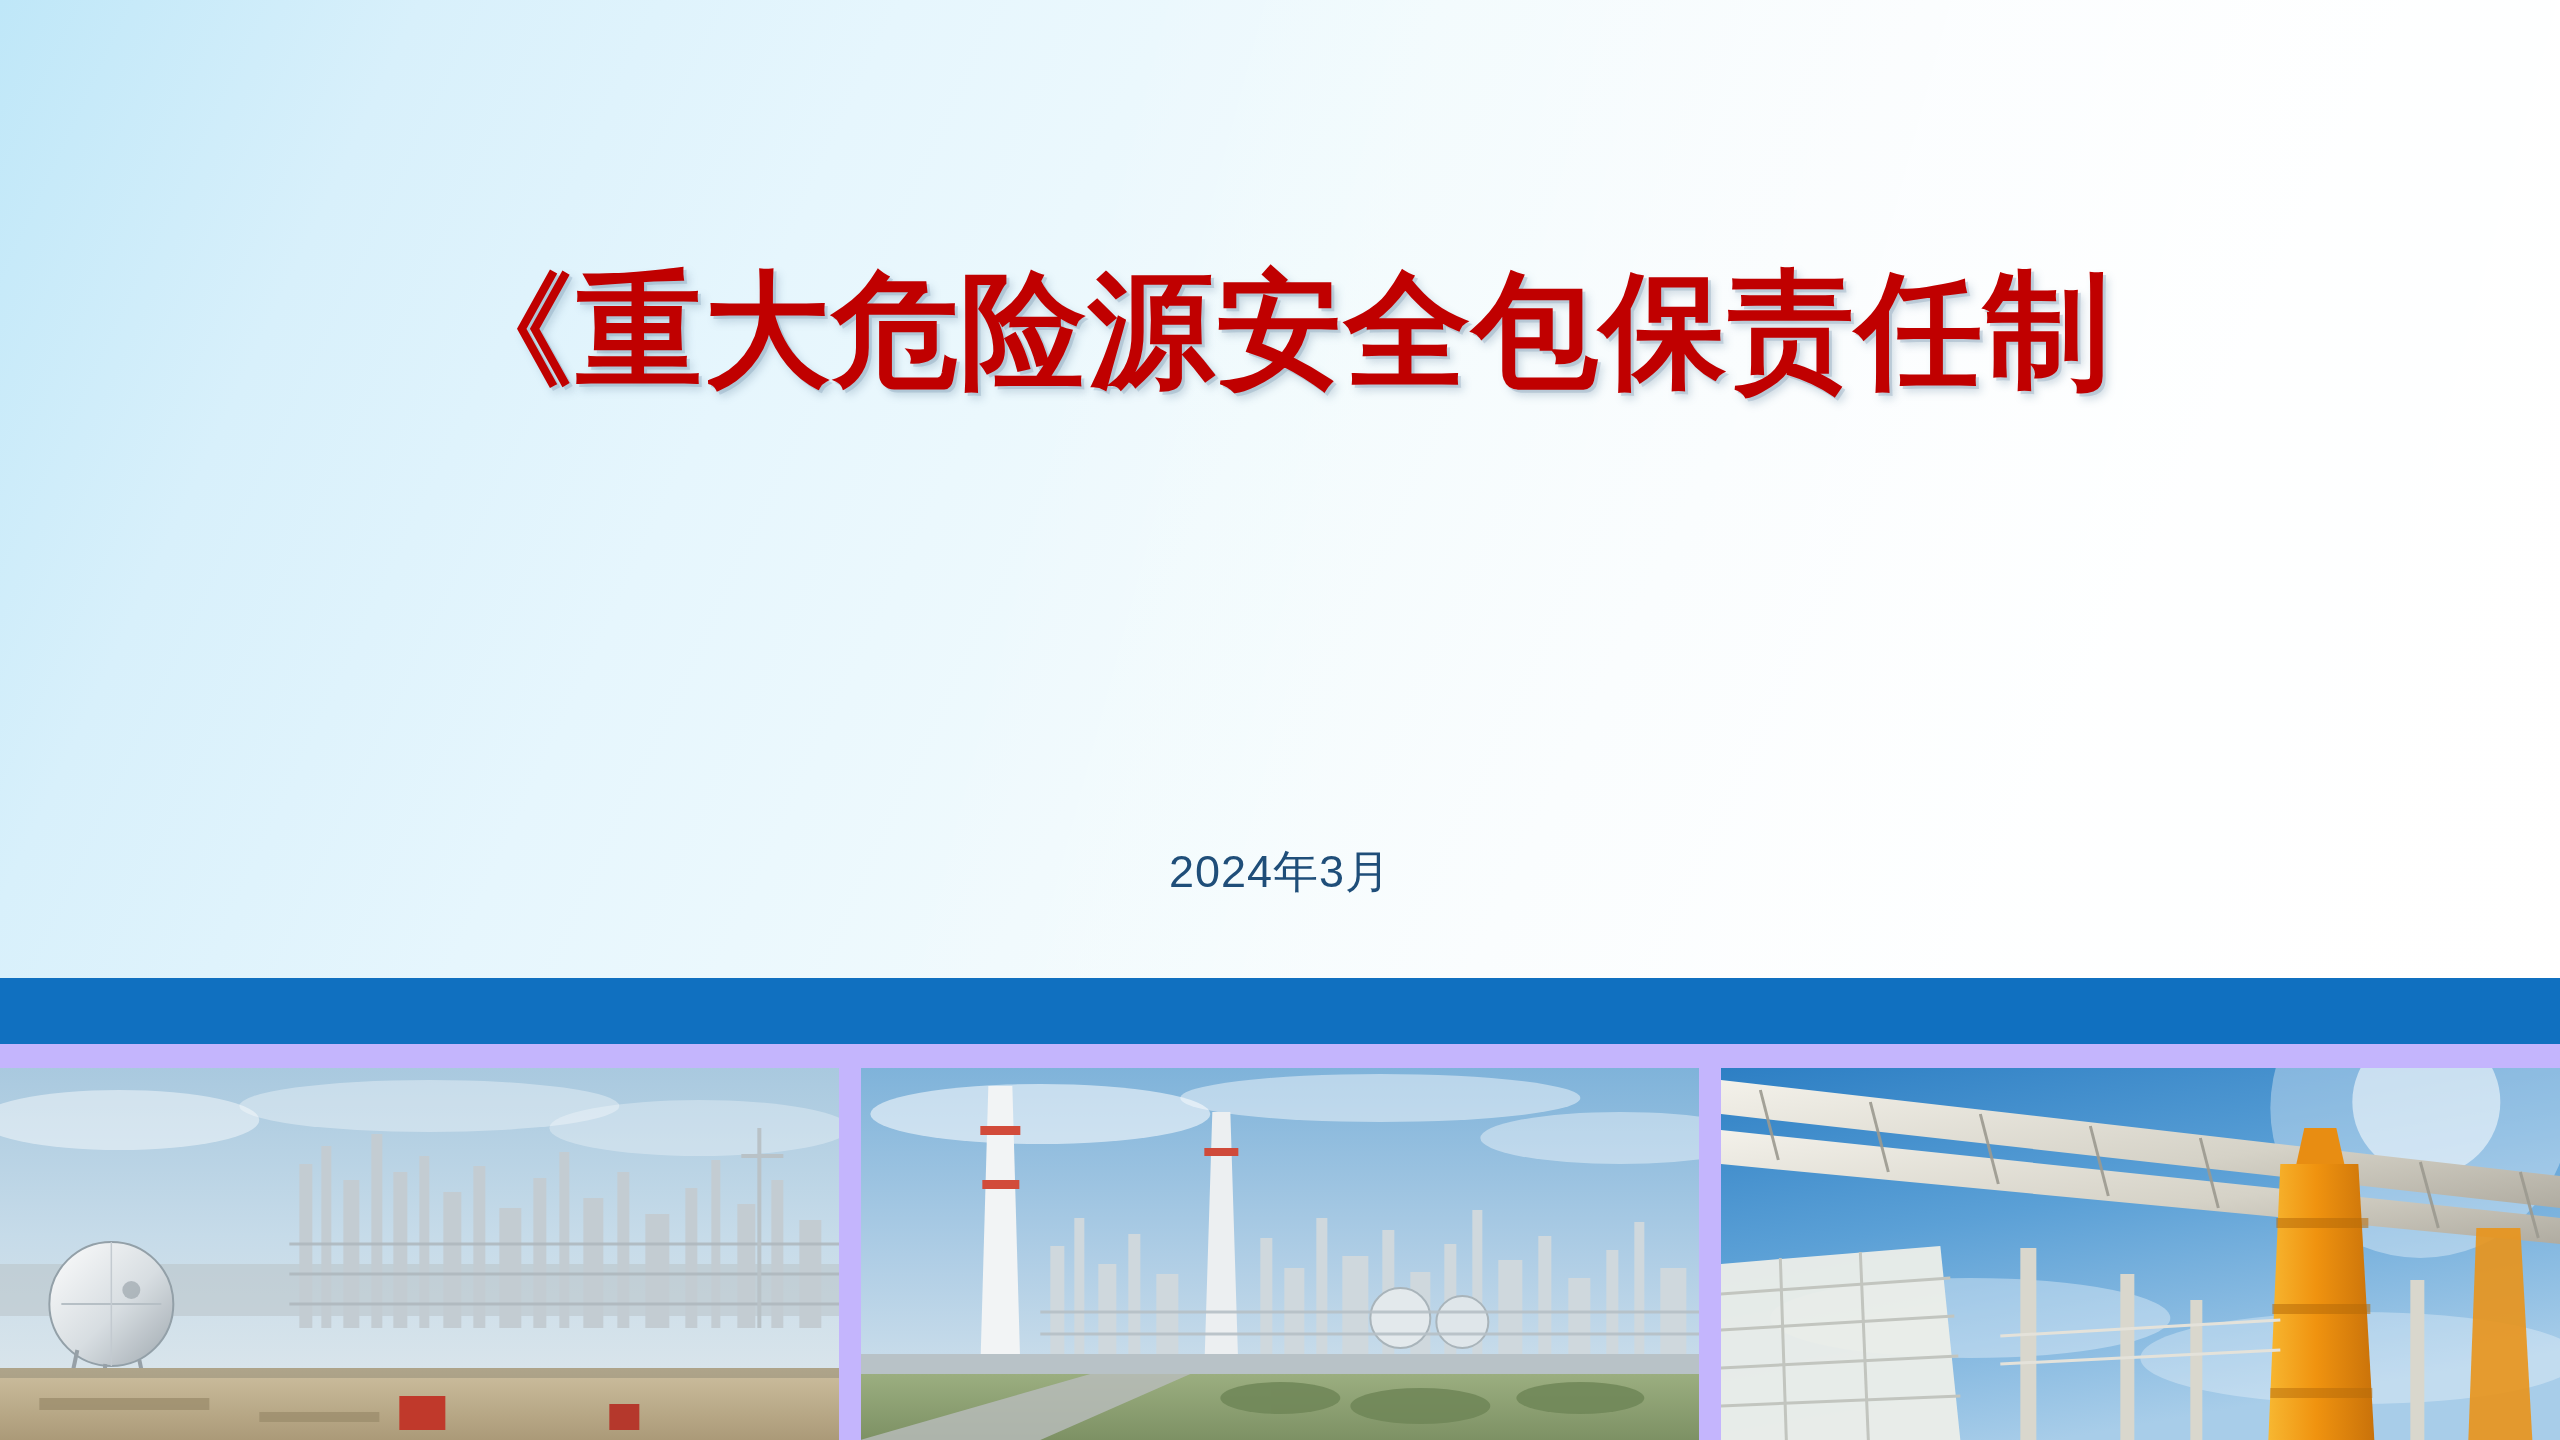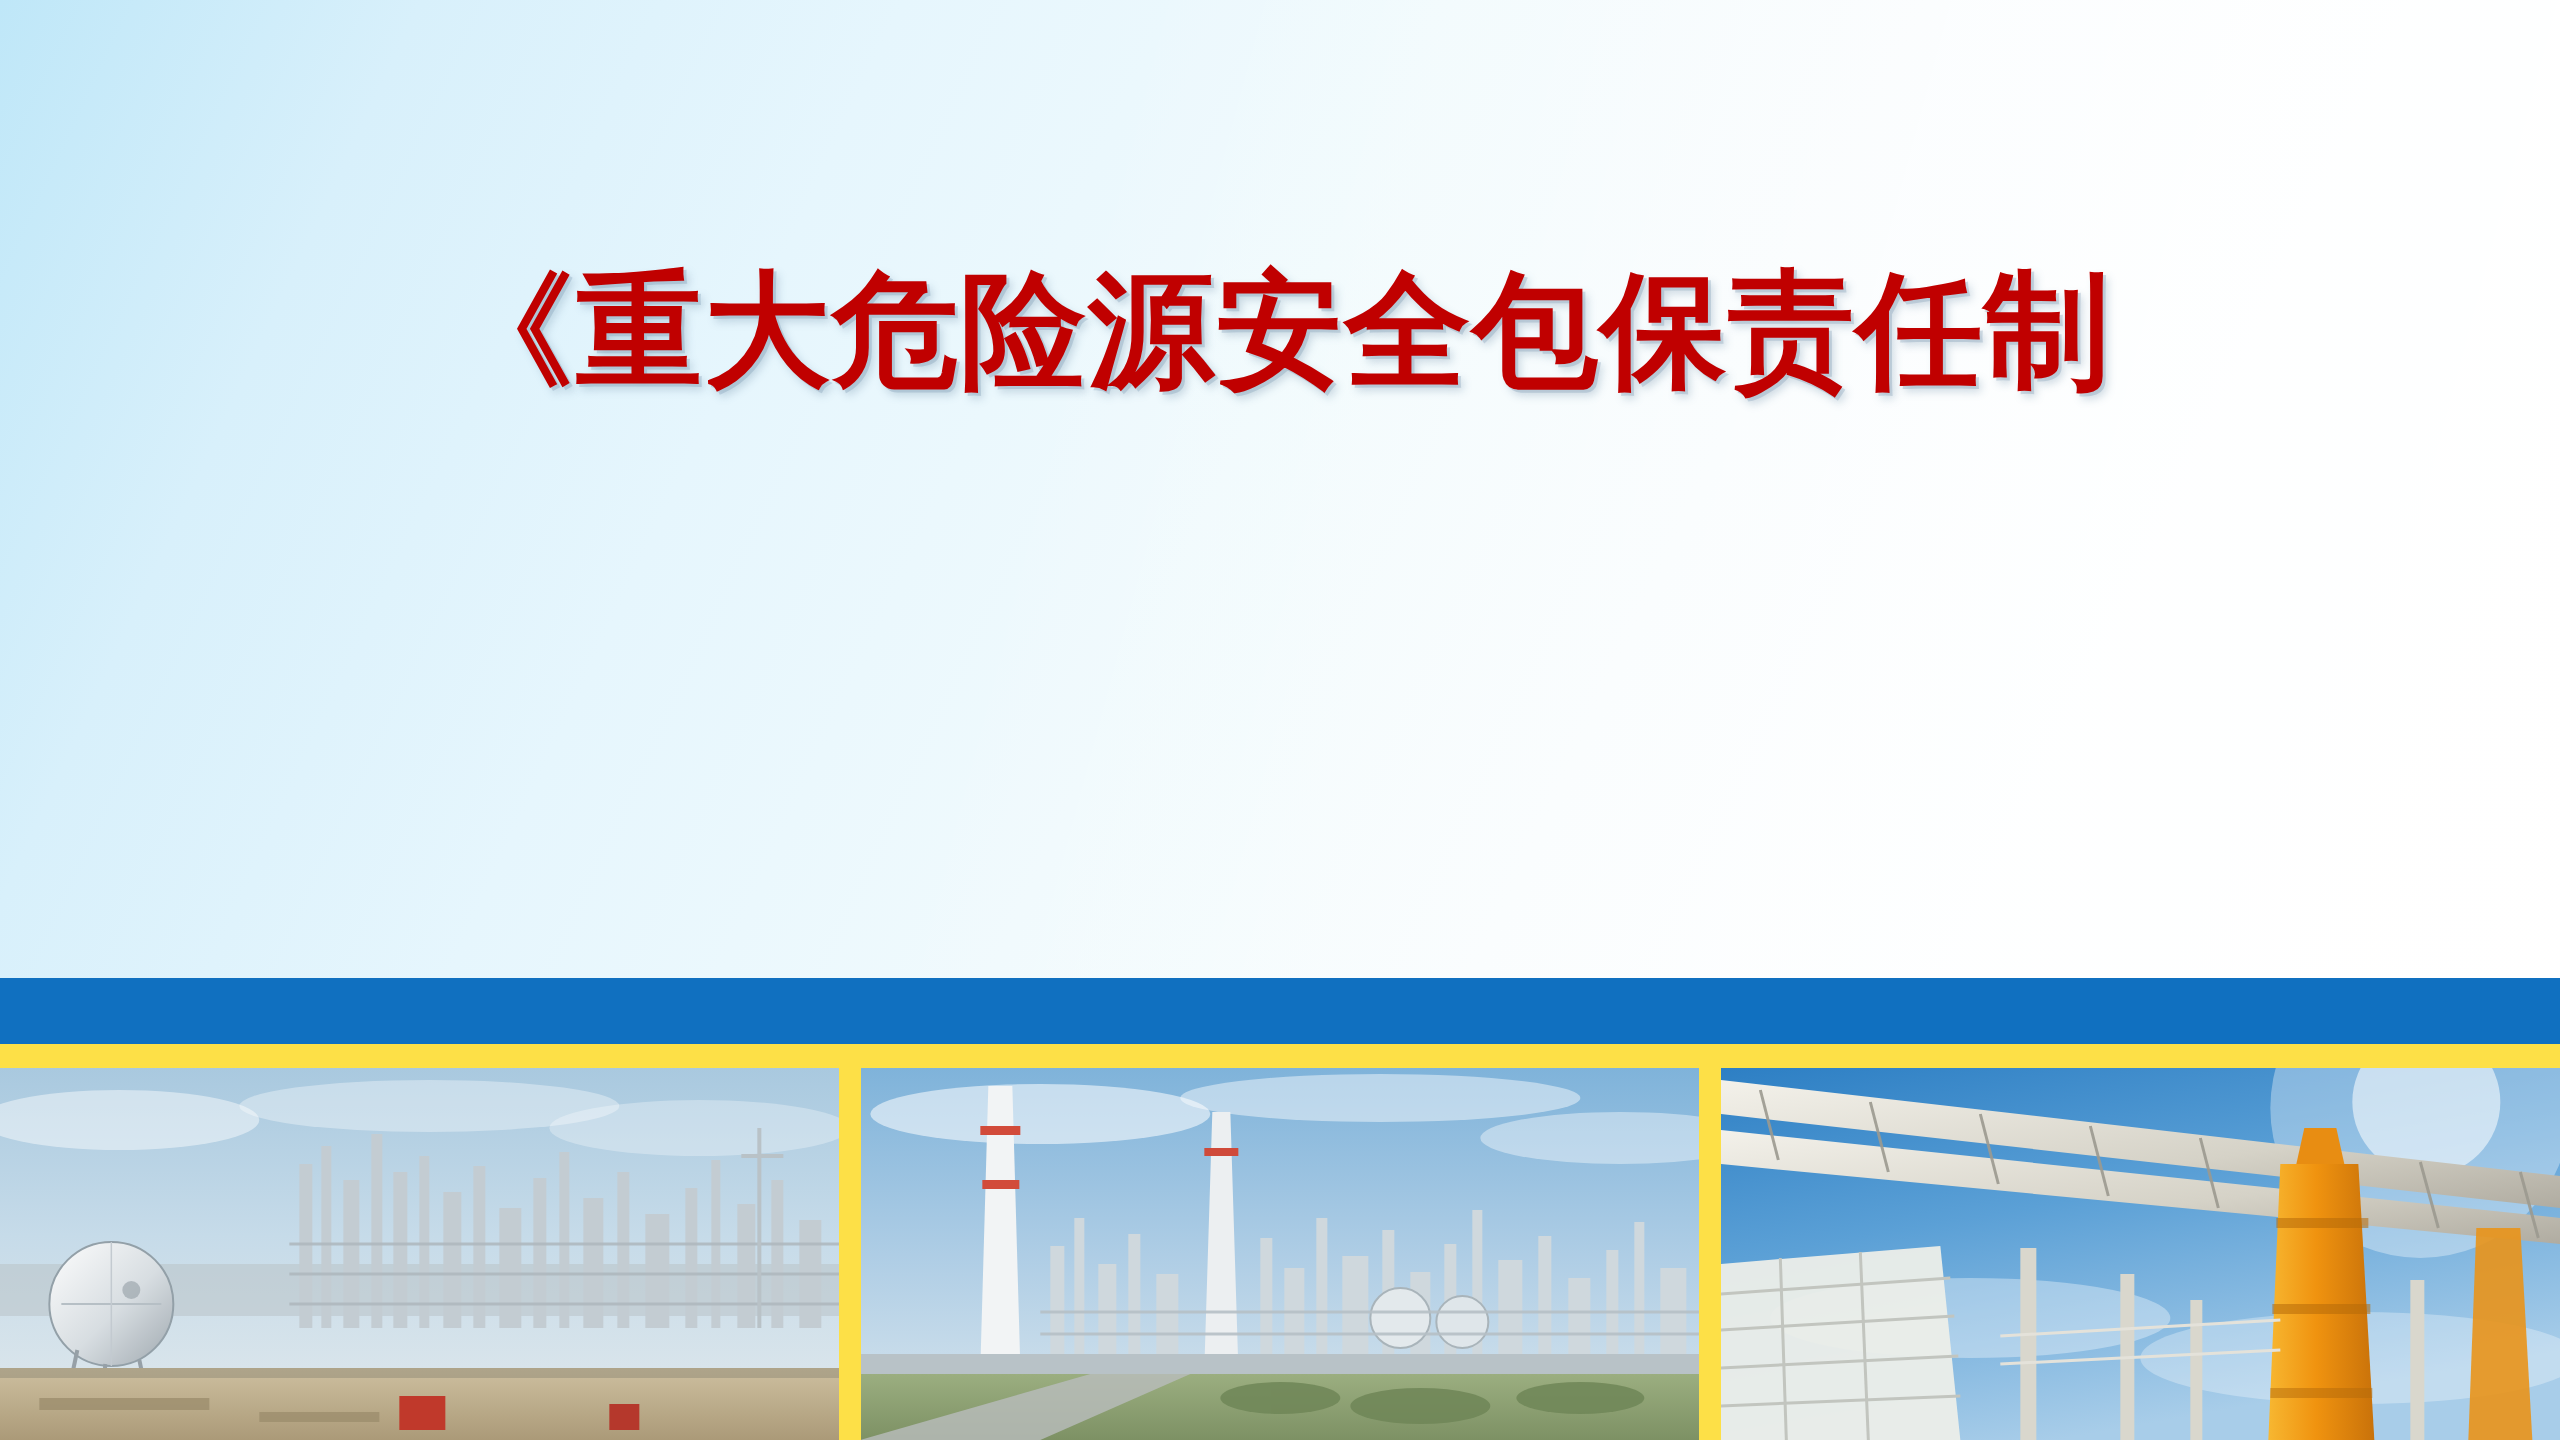--- a/index.html
+++ b/index.html
@@ -7,21 +7,21 @@
     width:2560px; height:1440px;
     overflow:hidden;
     font-family:"Liberation Sans","DejaVu Sans",sans-serif;
     background:#ffffff;
   }
 
   .slide {
     position:relative;
     width:2560px; height:1440px;
     overflow:hidden;
-    background:#fde047;
+    background:#c4b5fd;
   }
 
   
   .hero {
     position:absolute; left:0; top:0;
     width:2560px; height:978px;
     background:
       linear-gradient(115deg,
         #bfe7f8 0%,
         #d8f0fb 14%,
@@ -186,20 +186,21 @@
           <rect x="0" y="0" width="1480" height="840" fill="url(#dots)" clip-path="url(#continents)"></rect>
         </g>
       </svg>
     </div>
   </div>
 
   <div class="title-wrap">
     <div class="title-line">《重大危险源安全包保责任制</div>
   </div>
 
+  <div class="date">2024年3月</div>
 
   <div class="band"></div>
 
   <div class="photos">
 
     <div class="photo">
       <svg viewBox="0 0 840 372" preserveAspectRatio="xMidYMid slice" xmlns="http://www.w3.org/2000/svg" aria-hidden="true">
         <defs>
           <linearGradient id="p1sky" x1="0" y1="0" x2="0" y2="1">
             <stop offset="0%" stop-color="#a9c9df"></stop>

